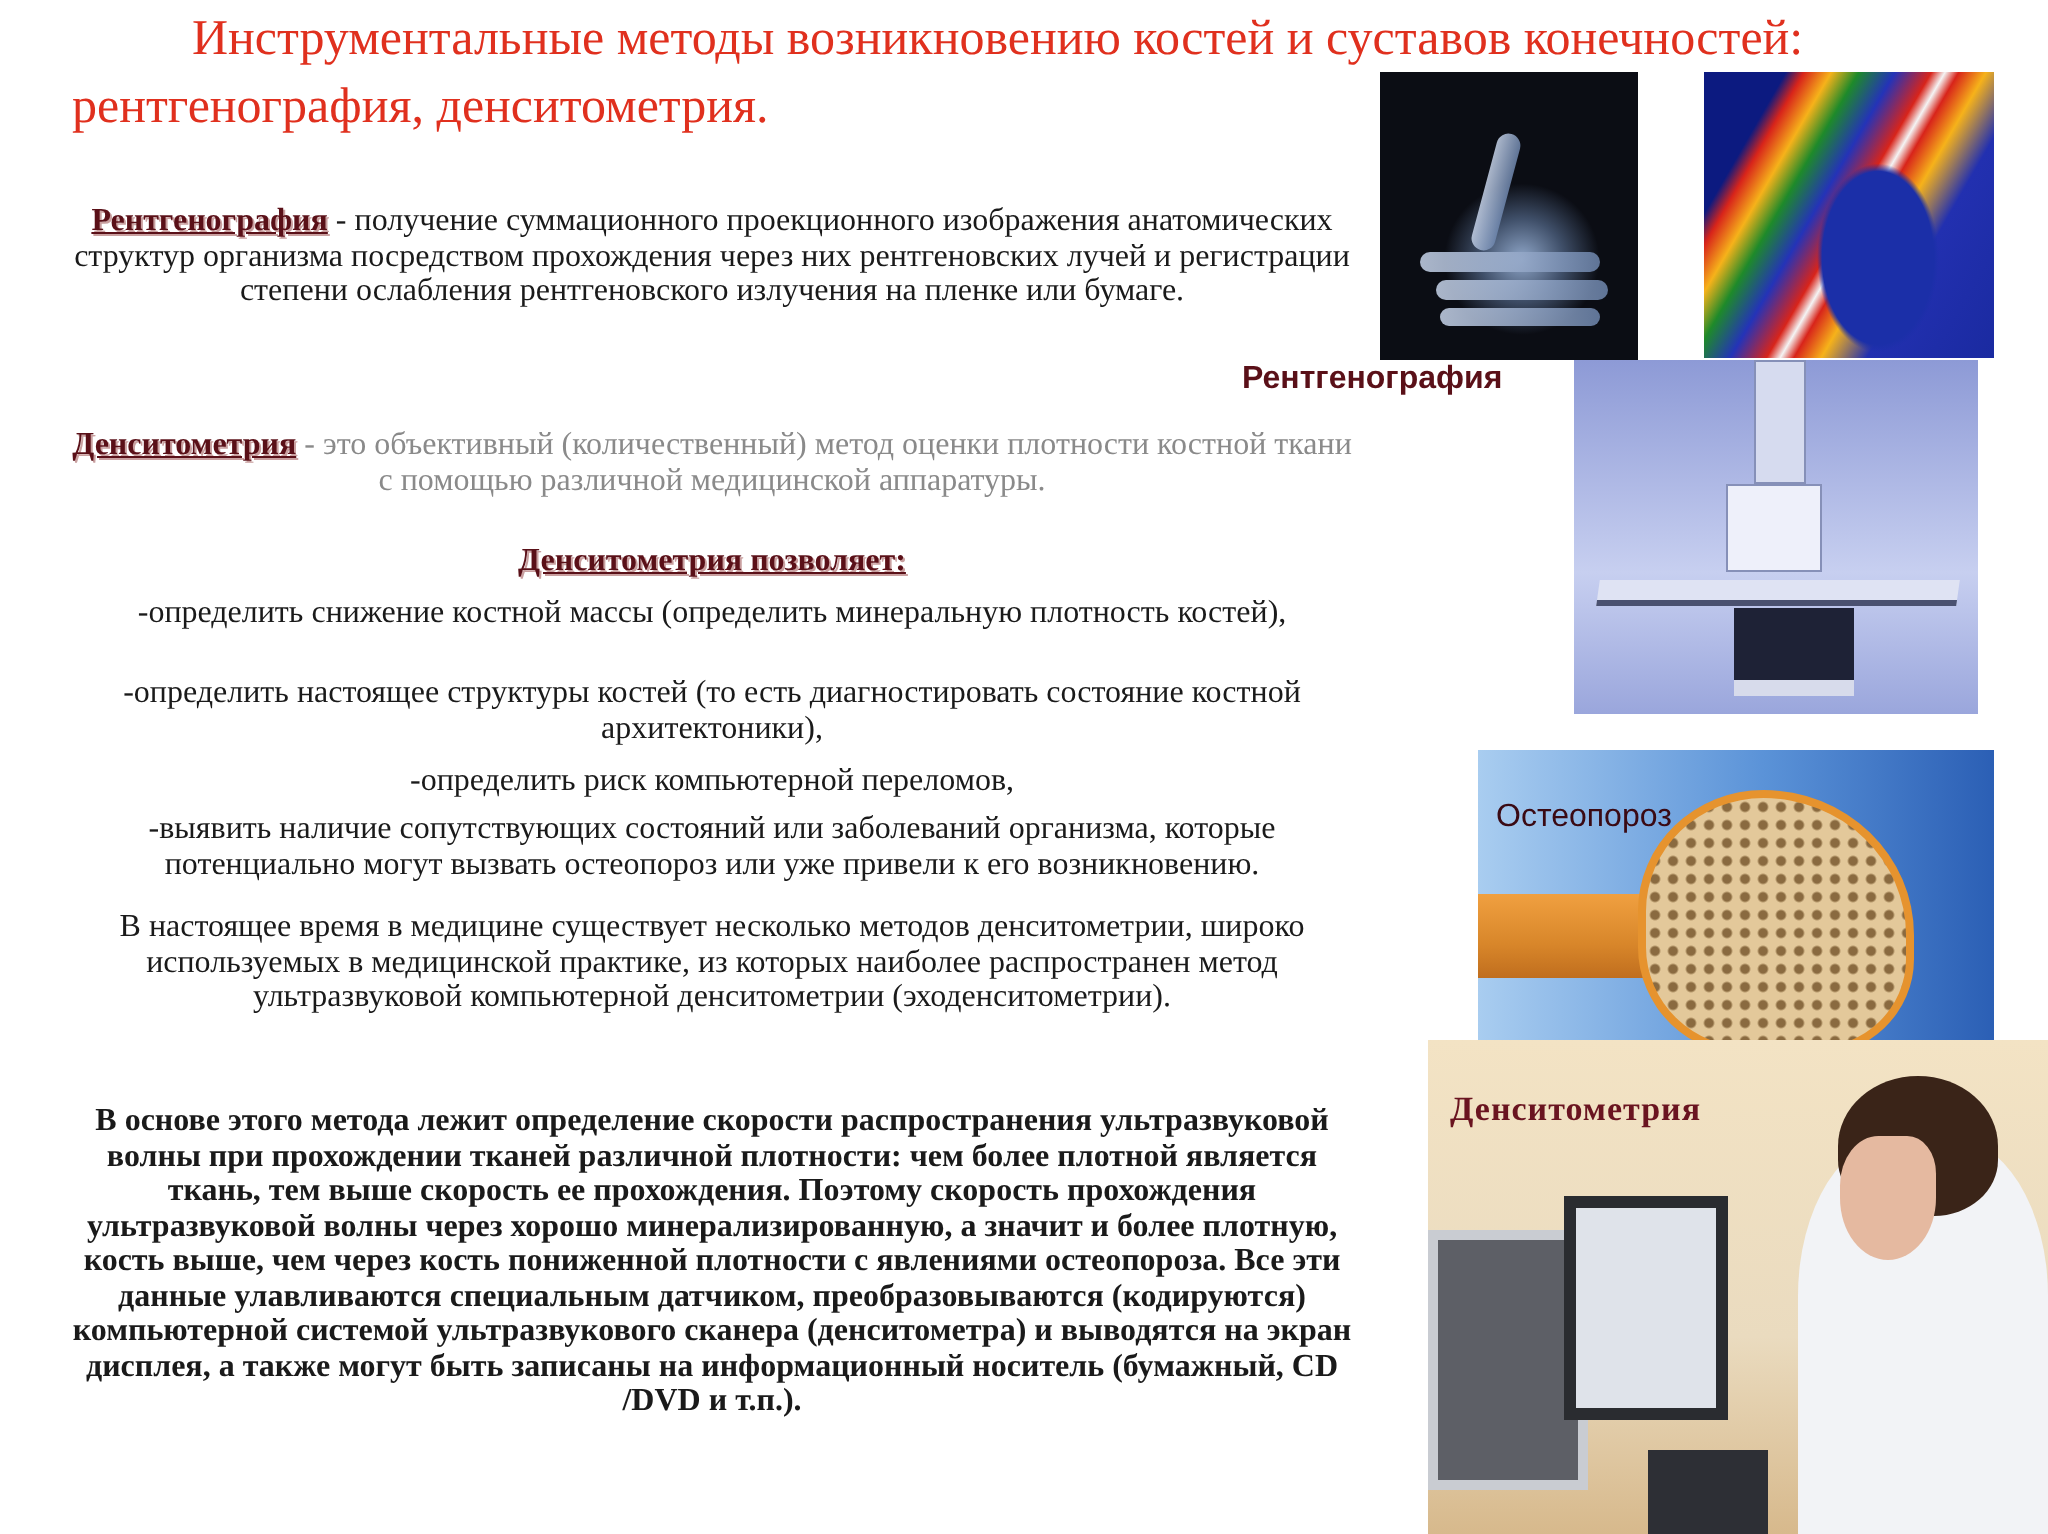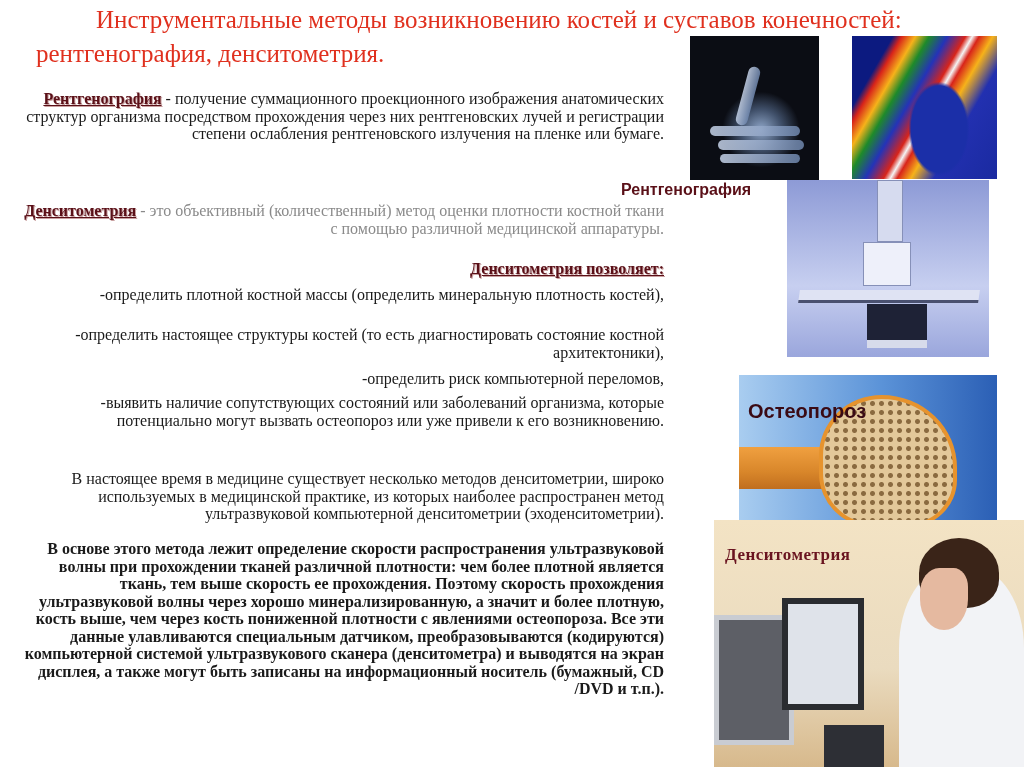--- a/index.html
+++ b/index.html
@@ -13,35 +13,35 @@
     position:absolute; left:0; top:0; width:1024px;
     color:#e0301e; font-size:25px; line-height:35px;
   }
   .title .l1 { position:absolute; left:96px; top:2px; white-space:nowrap; }
   .title .l2 { position:absolute; left:36px; top:36px; white-space:nowrap; }
 
   .text-col {
     position:absolute; left:20px; top:86px; width:640px;
     text-align:center; font-size:16px; line-height:17.5px;
   }
-  .text-col p { margin:4px;text-align:right; }
+  .text-col p { margin:16px; }
   .term {
     color:#5a1018; font-weight:bold; text-decoration:underline;
     text-shadow:1px 1px 0 #c9a0a0;
   }
   .p-rg { position:absolute; left:0; top:0; width:640px; }
   .p-dm { position:absolute; left:0; top:112px; width:640px; color:#8a8a8a; }
   .p-dm .term { color:#5a1018; }
   .p-allow-h { position:absolute; left:0; top:170px; width:640px; }
   .item { position:absolute; left:0; width:640px; }
   .i1 { top:196px; }
   .i2 { top:236px; }
   .i3 { top:280px; }
   .i4 { top:304px; }
-  .para1 { position:absolute; left:0; top:380px; width:640px; }
+  .para1 { position:absolute; left:0; top:353px; width:640px; }
   .para2 { position:absolute; left:0; top:450px; width:640px;font-weight:bold; }
 
   .img { position:absolute; overflow:hidden; }
   .xray-hand {
     left:690px; top:36px; width:129px; height:144px;
     background:radial-gradient(ellipse 40% 35% at 55% 65%, #8fa6c8 0%, #40506a 40%, #0b0d14 75%), #050608;
   }
   .xray-hand .finger {
     position:absolute; background:linear-gradient(90deg,#c7d4ea,#6e86ad);
     border-radius:6px; opacity:.85;
@@ -90,21 +90,21 @@
     background:radial-gradient(circle at 50% 50%, #e8d0a8 0%, #c9a877 70%, #d68b30 100%);
     border-radius:50% 60% 40% 45%;
     background-image:radial-gradient(circle, #8a6a40 2px, transparent 3px);
     background-size:9px 9px;
     background-color:#e3c89a;
     border:4px solid #e6932e;
   }
   .caption-osteo {
     position:absolute; left:748px; top:400px; white-space:nowrap;
     font-family:"Liberation Sans", "DejaVu Sans", sans-serif;
-    font-weight:bold; font-size:20px; color:#3a0a14;
+    font-weight:normal; font-size:16px; color:#3a0a14;
   }
   .densit-photo {
     left:714px; top:520px; width:310px; height:247px;
     background:linear-gradient(180deg,#f3e3c4 0%, #eadbbf 60%, #d7b98c 100%);
   }
   .densit-photo .monitor1 {
     position:absolute; left:0; top:95px; width:70px; height:120px;
     background:#5d5f66; border:5px solid #c9ccd2;
   }
   .densit-photo .monitor2 {
@@ -141,21 +141,21 @@
   <span class="l2">рентгенография, денситометрия.</span>
 </div>
 
 <div class="text-col">
   <p class="p-rg"><span class="term">Рентгенография</span><span> - получение суммационного проекционного изображения анатомических структур организма посредством прохождения через них рентгеновских лучей и регистрации степени ослабления рентгеновского излучения на пленке или бумаге.</span></p>
 
   <p class="p-dm"><span class="term">Денситометрия</span><span> - это объективный (количественный) метод оценки плотности костной ткани с помощью различной медицинской аппаратуры.</span></p>
 
   <p class="p-allow-h"><span class="term">Денситометрия позволяет:</span></p>
 
-  <p class="item i1">-определить плотной костной массы (определить минеральную плотность костей),</p>
+  <p class="item i1">-определить снижение костной массы (определить минеральную плотность костей),</p>
   <p class="item i2">-определить настоящее структуры костей (то есть диагностировать состояние костной архитектоники),</p>
   <p class="item i3">-определить риск компьютерной переломов,</p>
   <p class="item i4">-выявить наличие сопутствующих состояний или заболеваний организма, которые потенциально могут вызвать остеопороз или уже привели к его возникновению.</p>
 
   <p class="para1">В настоящее время в медицине существует несколько методов денситометрии, широко используемых в медицинской практике, из которых наиболее распространен метод ультразвуковой компьютерной денситометрии (эходенситометрии).</p>
   <p class="para2">В основе этого метода лежит определение скорости распространения ультразвуковой волны при прохождении тканей различной плотности: чем более плотной является ткань, тем выше скорость ее прохождения. Поэтому скорость прохождения ультразвуковой волны через хорошо минерализированную, а значит и более плотную, кость выше, чем через кость пониженной плотности с явлениями остеопороза. Все эти данные улавливаются специальным датчиком, преобразовываются (кодируются) компьютерной системой ультразвукового сканера (денситометра) и выводятся на экран дисплея, а также могут быть записаны на информационный носитель (бумажный, CD /DVD и т.п.).</p>
 </div>
 
 <div class="img xray-hand">
   <div class="finger" style="left:52px;top:30px;width:12px;height:60px;transform:rotate(15deg);"></div>

